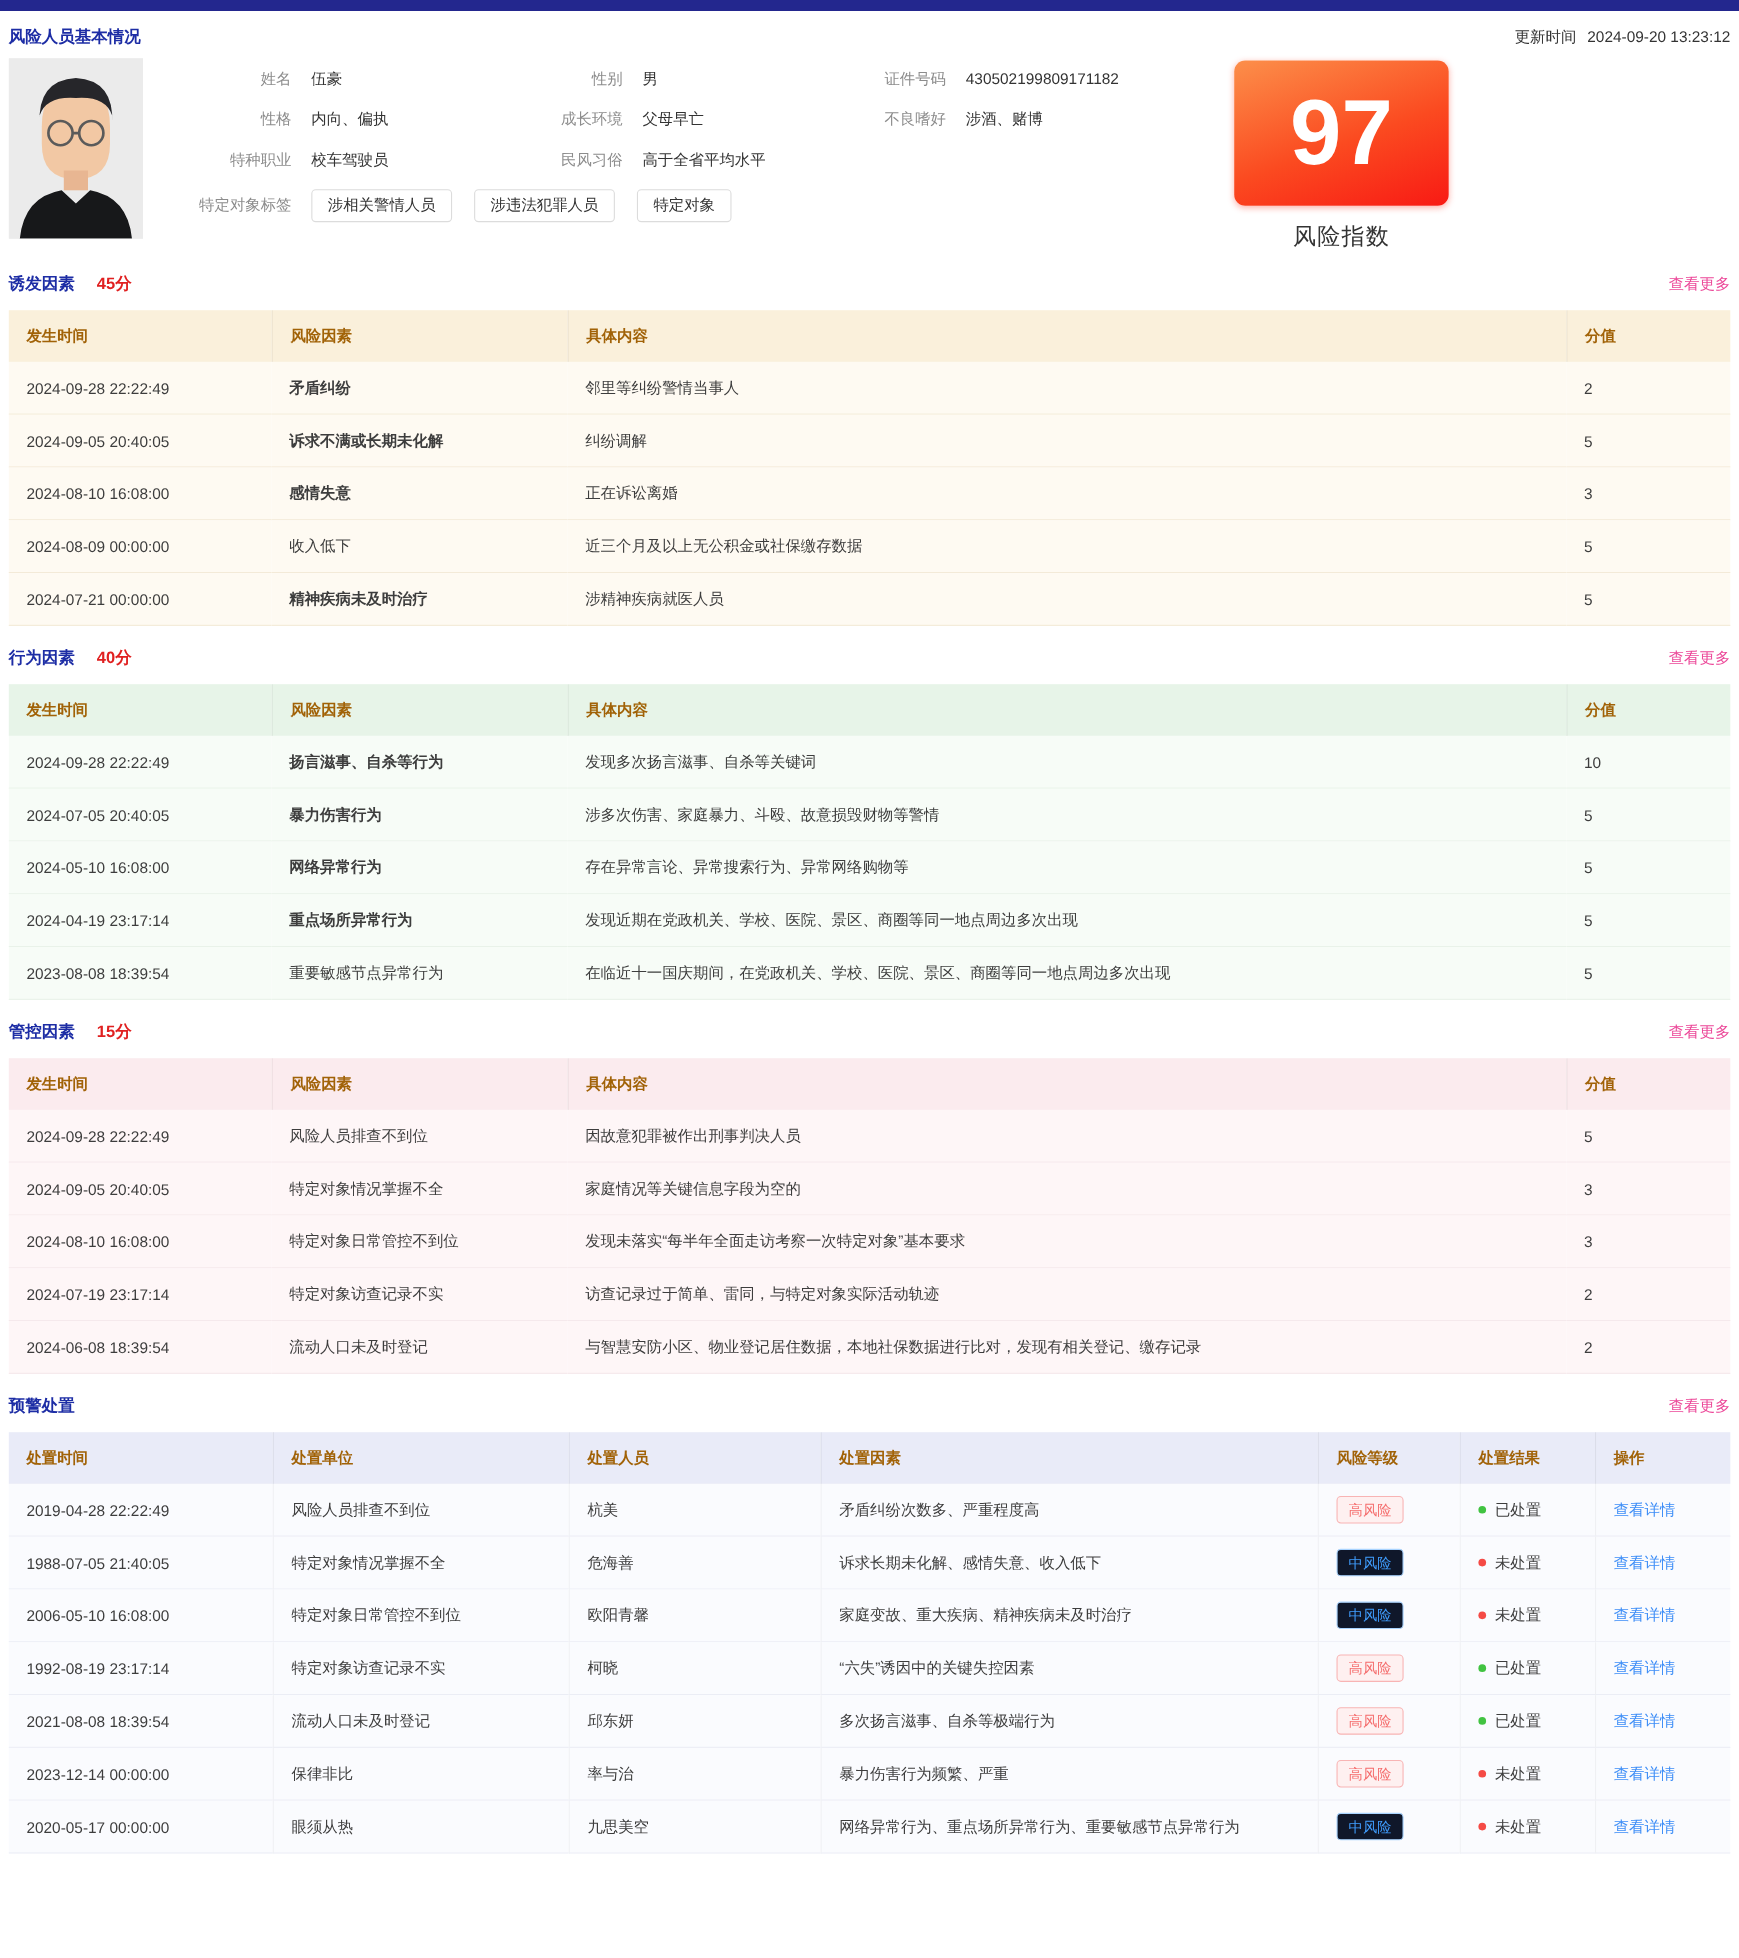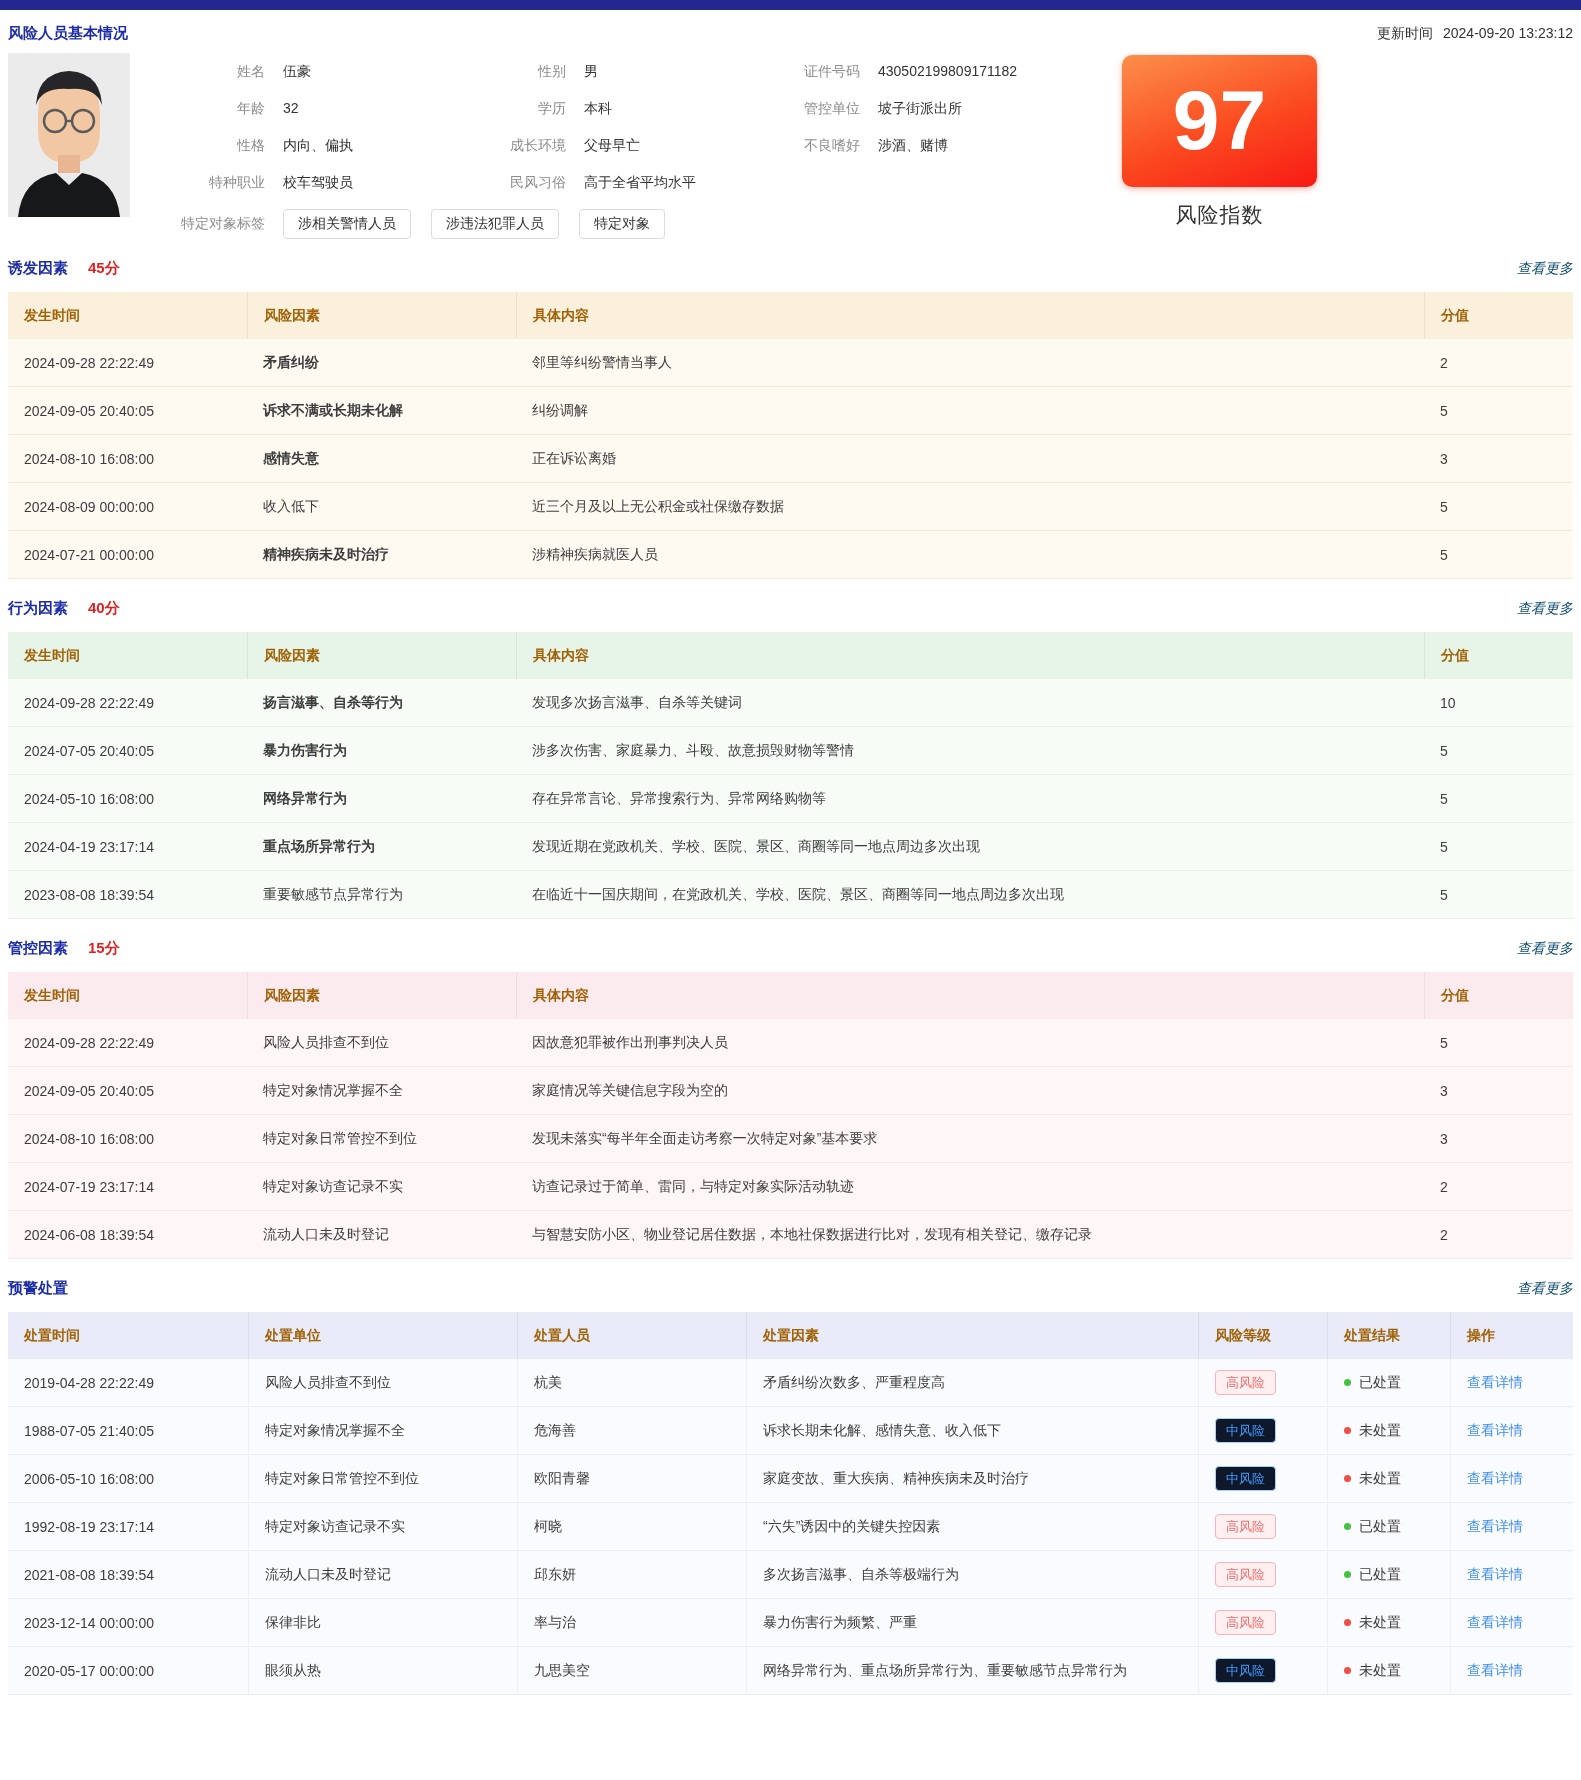--- a/index.html
+++ b/index.html
@@ -36,21 +36,21 @@
     background:linear-gradient(160deg,#FC8F4A 0%,#FB4A20 55%,#F81A14 100%);
     color:#fff;font-size:84px;font-weight:bold;line-height:130px;
     box-shadow:0 2px 6px rgba(248,40,20,.35);}
   .risk-label{margin-top:14px;font-size:21px;color:#333;letter-spacing:1px;}
 
   
   .sec-head{display:flex;align-items:center;margin-top:20px;margin-bottom:14px;}
   .sec-title{font-size:15px;font-weight:bold;color:#1D2DA5;}
   .sec-score{font-size:15px;font-weight:bold;color:#E02020;margin-left:20px;}
   .sec-score:empty{display:none;}
-  .view-more{margin-left:auto;color:#0c4a6e;text-decoration:none;font-size:14px;cursor:pointer;font-style:italic;}
+  .view-more{margin-left:auto;color:#ec4899;text-decoration:none;font-size:14px;cursor:pointer;}
 
   table.ftable{width:100%;border-collapse:separate;border-spacing:0;table-layout:fixed;}
   .ftable th{font-weight:bold;color:#a16207;text-align:left;height:47px;padding:0 12px 0 16px;font-size:14px;}
   .ftable td{height:47px;padding:0 12px 0 16px;font-size:14px;color:#3d3d3d;overflow:hidden;white-space:nowrap;text-overflow:ellipsis;}
   .ftable th + th{border-left:1px solid rgba(0,0,0,.06);}
 
   .theme-cream th{background:#FAF0DB;}
   .theme-cream td{background:#FEFAF2;border-bottom:1px solid #F3EAD8;}
   .theme-green th{background:#E7F4E8;}
   .theme-green td{background:#F7FCF7;border-bottom:1px solid #E9F2E9;}
@@ -109,34 +109,20 @@
             <span class="f-label">性别</span>
             <span class="f-val">男</span>
           </div>
         <div class="f-col3">
             <span class="f-label">证件号码</span>
             <span class="f-val">430502199809171182</span>
           </div>
       </div>
       <div class="f-row">
         <div class="f-col1">
-            <span class="f-label">年龄</span>
-            <span class="f-val">32</span>
-          </div>
-        <div class="f-col2">
-            <span class="f-label">学历</span>
-            <span class="f-val">本科</span>
-          </div>
-        <div class="f-col3">
-            <span class="f-label">管控单位</span>
-            <span class="f-val">坡子街派出所</span>
-          </div>
-      </div>
-      <div class="f-row">
-        <div class="f-col1">
             <span class="f-label">性格</span>
             <span class="f-val">内向、偏执</span>
           </div>
         <div class="f-col2">
             <span class="f-label">成长环境</span>
             <span class="f-val">父母早亡</span>
           </div>
         <div class="f-col3">
             <span class="f-label">不良嗜好</span>
             <span class="f-val">涉酒、赌博</span>

